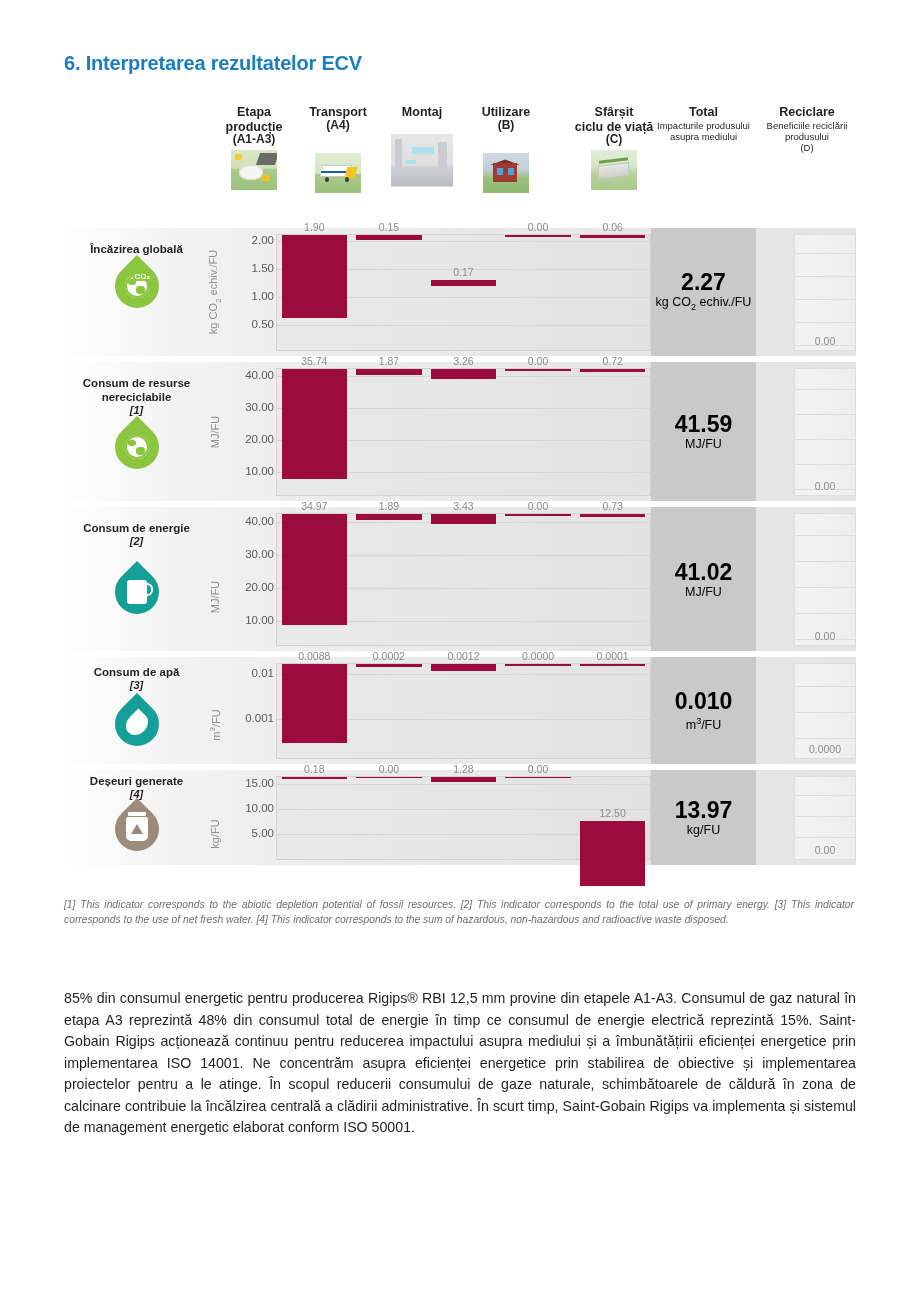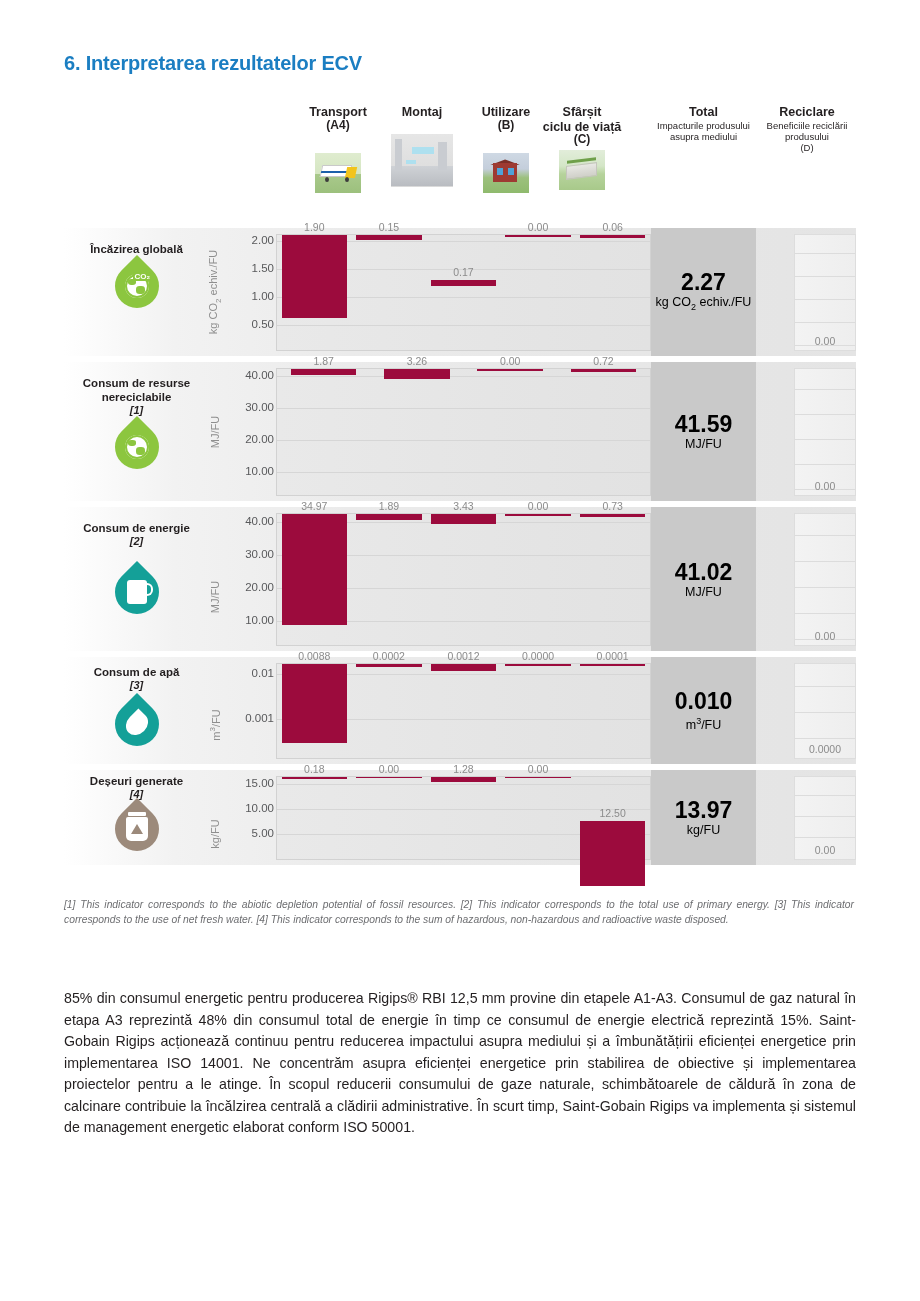--- a/index.html
+++ b/index.html
@@ -364,20 +364,31 @@
 </style>
 </head>
 <body>
 
 <div class="page-title">6. Interpretarea rezultatelor ECV</div>
 
 <div class="matrix">
 
   <div class="col-headers">
 
+    <div class="col-head" style="left:148px;width:84px;">
+      <div class="ch-title">Etapa</div>
+      <div class="ch-title">producție</div>
+      <div class="ch-sub">(A1-A3)</div>
+      <div class="thumb">
+        <div class="tn tn-prod">
+            <i class="tn-dot1"></i>
+            <i class="tn-dot2"></i>
+          </div>
+      </div>
+    </div>
 
     <div class="col-head" style="left:232px;width:84px;">
       <div class="ch-title">Transport</div>
       <div class="ch-sub">(A4)</div>
       <div class="thumb" style="margin-top:22px;">
         <div class="tn tn-trans">
           <i class="truck-body"></i>
             <i class="truck-stripe"></i>
             <i class="truck-cab"></i>
           <i class="truck-wheel" style="left:22%"></i>
@@ -405,21 +416,21 @@
       <div class="thumb" style="margin-top:22px;">
         <div class="tn tn-util">
           <i class="ut-roof"></i>
             <i class="ut-house"></i>
           <i class="ut-win" style="left:30%;top:38%;width:14%;height:16%;"></i>
           <i class="ut-win" style="left:54%;top:38%;width:14%;height:16%;"></i>
         </div>
       </div>
     </div>
 
-    <div class="col-head" style="left:476px;width:84px;">
+    <div class="col-head" style="left:508px;width:84px;">
       <div class="ch-title">Sfârșit</div>
       <div class="ch-title">ciclu de viață</div>
       <div class="ch-sub">(C)</div>
       <div class="thumb">
         <div class="tn tn-sf">
             <i class="sf-line"></i>
             <i class="sf-pile"></i>
           </div>
       </div>
     </div>
@@ -529,20 +540,25 @@
         <div class="ytick" style="top:77px;">20.00</div>
         <div class="ytick" style="top:109px;">10.00</div>
       </div>
       <div class="plot">
         <div class="gridline" style="top:7px;"></div>
         <div class="gridline" style="top:39px;"></div>
         <div class="gridline" style="top:71px;"></div>
         <div class="gridline" style="top:103px;"></div>
         <div class="bars">
           <div class="barwrap">
+            <div class="bar" style="height:87%;">
+                <span class="bar-val">35.74</span>
+              </div>
+          </div>
+          <div class="barwrap">
             <div class="bar" style="height:4.5%;">
                 <span class="bar-val">1.87</span>
               </div>
           </div>
           <div class="barwrap">
             <div class="bar" style="height:8%;">
                 <span class="bar-val">3.26</span>
               </div>
           </div>
           <div class="barwrap">

